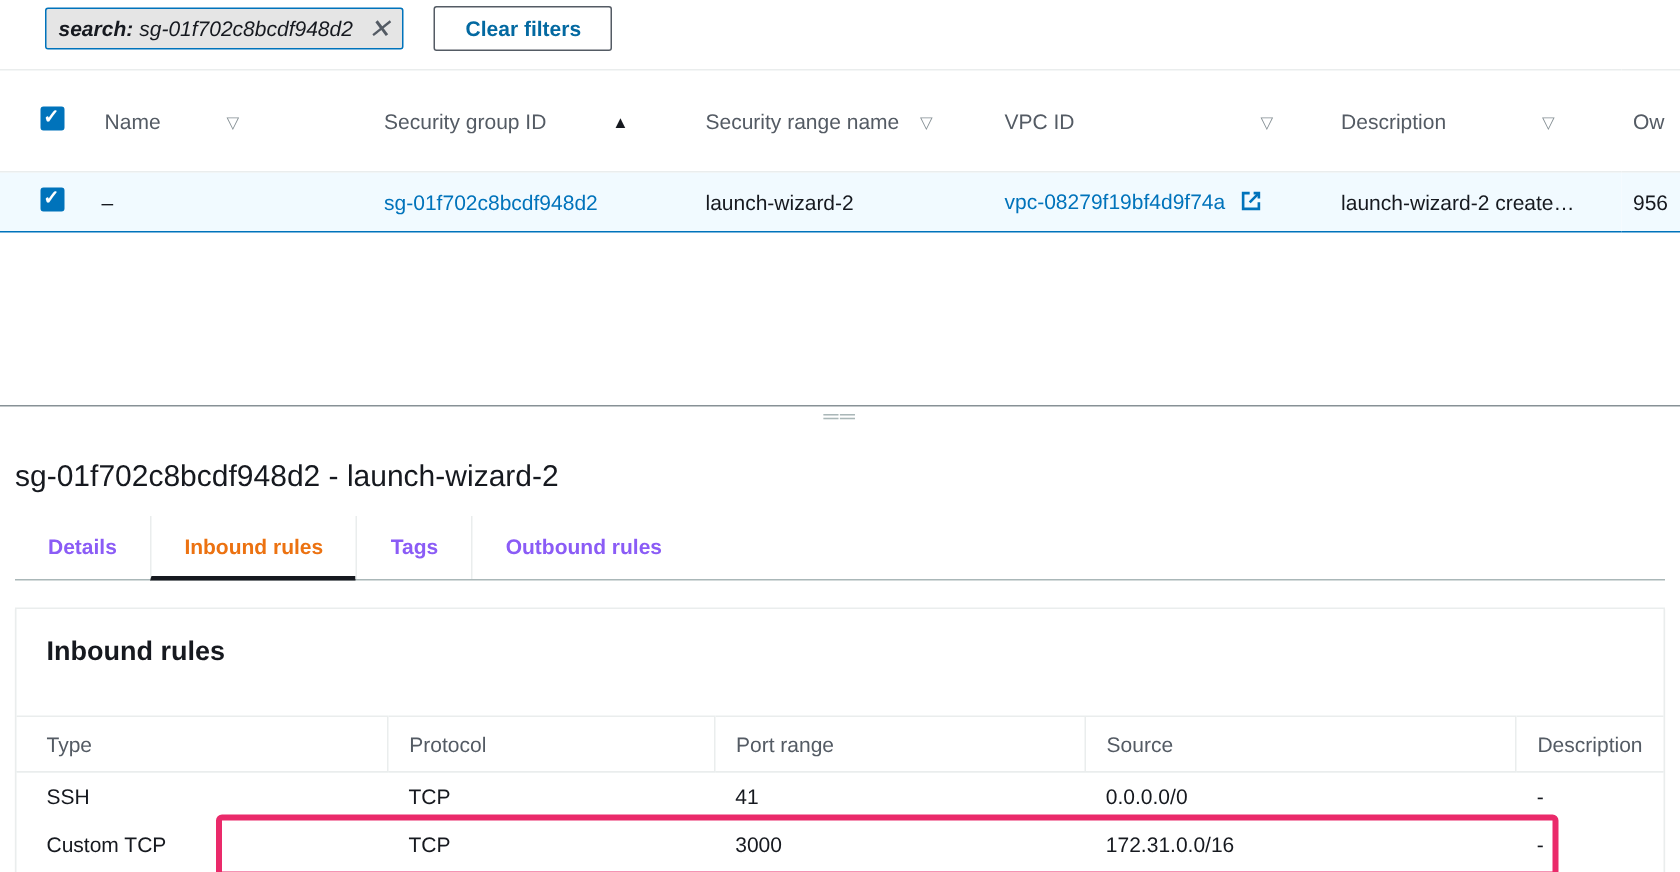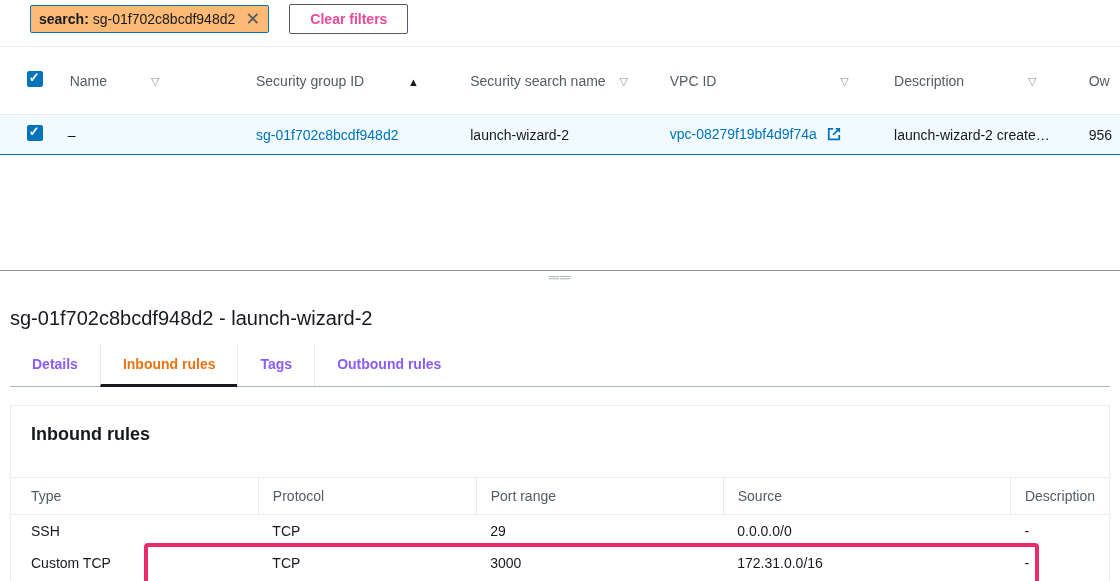--- a/index.html
+++ b/index.html
@@ -16,39 +16,40 @@
       align-items: center;
       gap: 20px;
       padding: 4px 10px 12px 30px;
     }
     .filter-tag {
       display: flex;
       align-items: center;
       border: 1px solid #0073bb;
       border-radius: 2px;
       padding: 4px 8px;
-      background: #fdba74;
-      font-size: 14px;
+      background: #e5e5e5;
+      font-size: 14px;
+      font-style: italic;
     }
     .filter-tag .label { font-weight: 700; margin-right: 4px; }
     .filter-tag .val { color: #16191f; }
     .filter-tag .close {
       margin-left: 10px;
       font-size: 18px;
       line-height: 1;
       color: #545b64;
       cursor: pointer;
     }
     .clear-filters {
       border: 1px solid #545b64;
       background: #fff;
       border-radius: 2px;
       padding: 6px 20px;
       font-weight: 700;
-      color: #ec4899;
+      color: #0369a1;
       cursor: pointer;
       font-size: 14px;
     }
     .sg-table {
       width: 100%;
       border-collapse: collapse;
     }
     .sg-table thead th {
       text-align: left;
       font-weight: 400;
@@ -211,21 +212,21 @@
       </th>
       <th class="name-col">
         <span>Name</span>
         <span class="sort-tri">▽</span>
       </th>
       <th>
         <span>Security group ID</span>
         <span class="sort-tri asc">▲</span>
       </th>
       <th>
-        <span>Security search name</span>
+        <span>Security range name</span>
         <span class="sort-tri" style="margin-left:10px">▽</span>
       </th>
       <th>
         <span>VPC ID</span>
         <span class="sort-tri" style="margin-left:120px">▽</span>
       </th>
       <th>
         <span>Description</span>
         <span class="sort-tri" style="margin-left:60px">▽</span>
       </th>
@@ -284,21 +285,21 @@
           <th>Protocol</th>
           <th>Port range</th>
           <th>Source</th>
           <th>Description</th>
         </tr>
       </thead>
       <tbody>
         <tr>
           <td>SSH</td>
           <td>TCP</td>
-          <td>29</td>
+          <td>41</td>
           <td>0.0.0.0/0</td>
           <td>-</td>
         </tr>
         <tr class="highlight-box">
           <td>Custom TCP</td>
           <td>TCP</td>
           <td>3000</td>
           <td style="position:relative">
             <span>172.31.0.0/16</span>
           </td>

